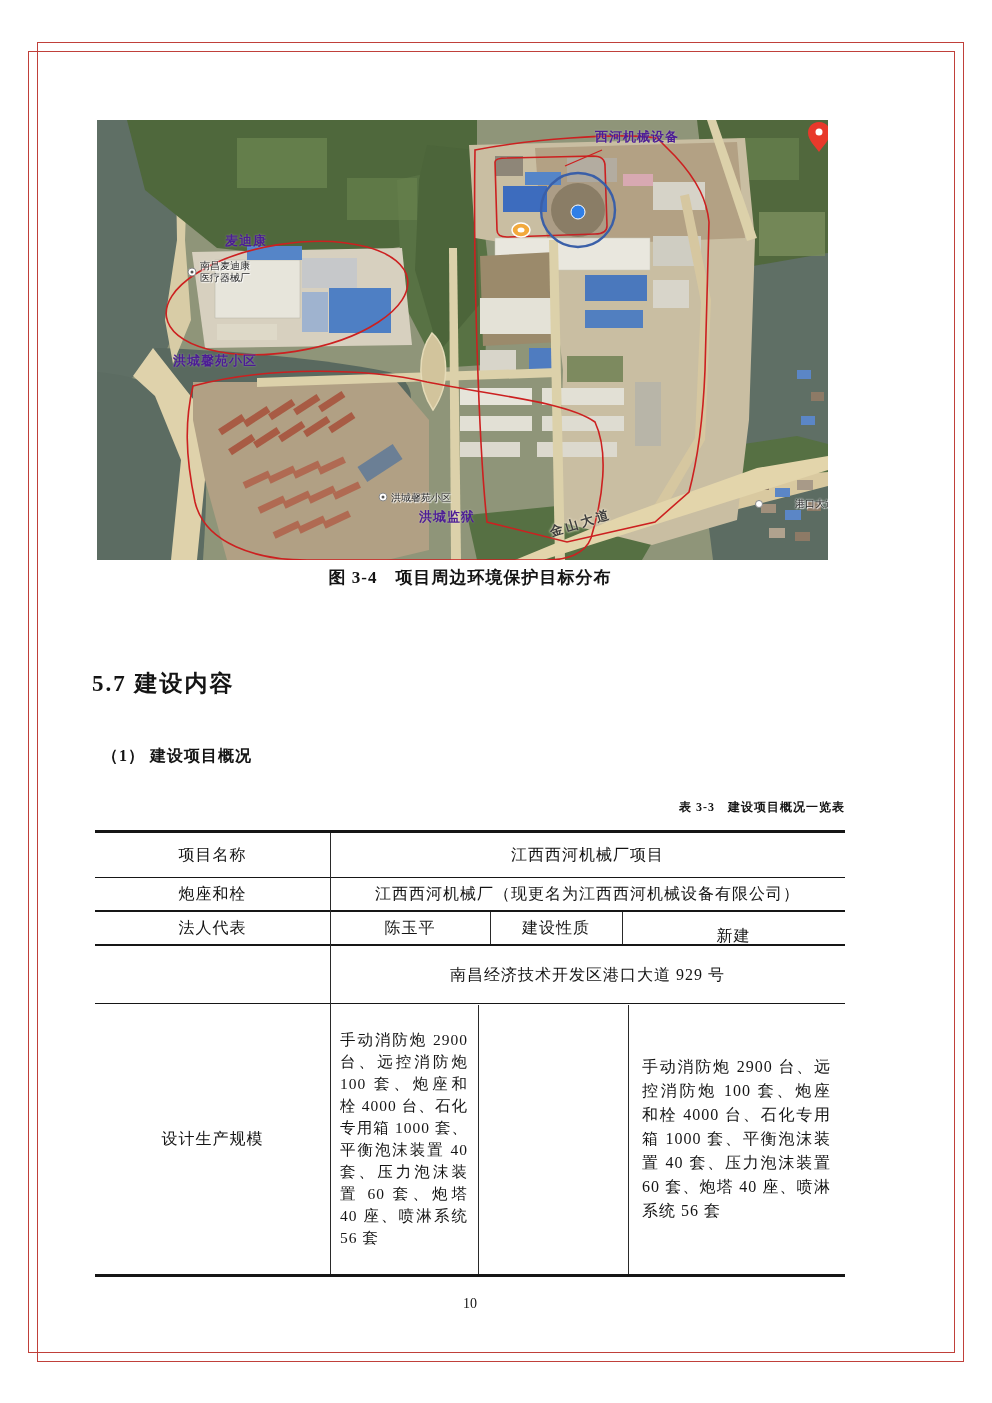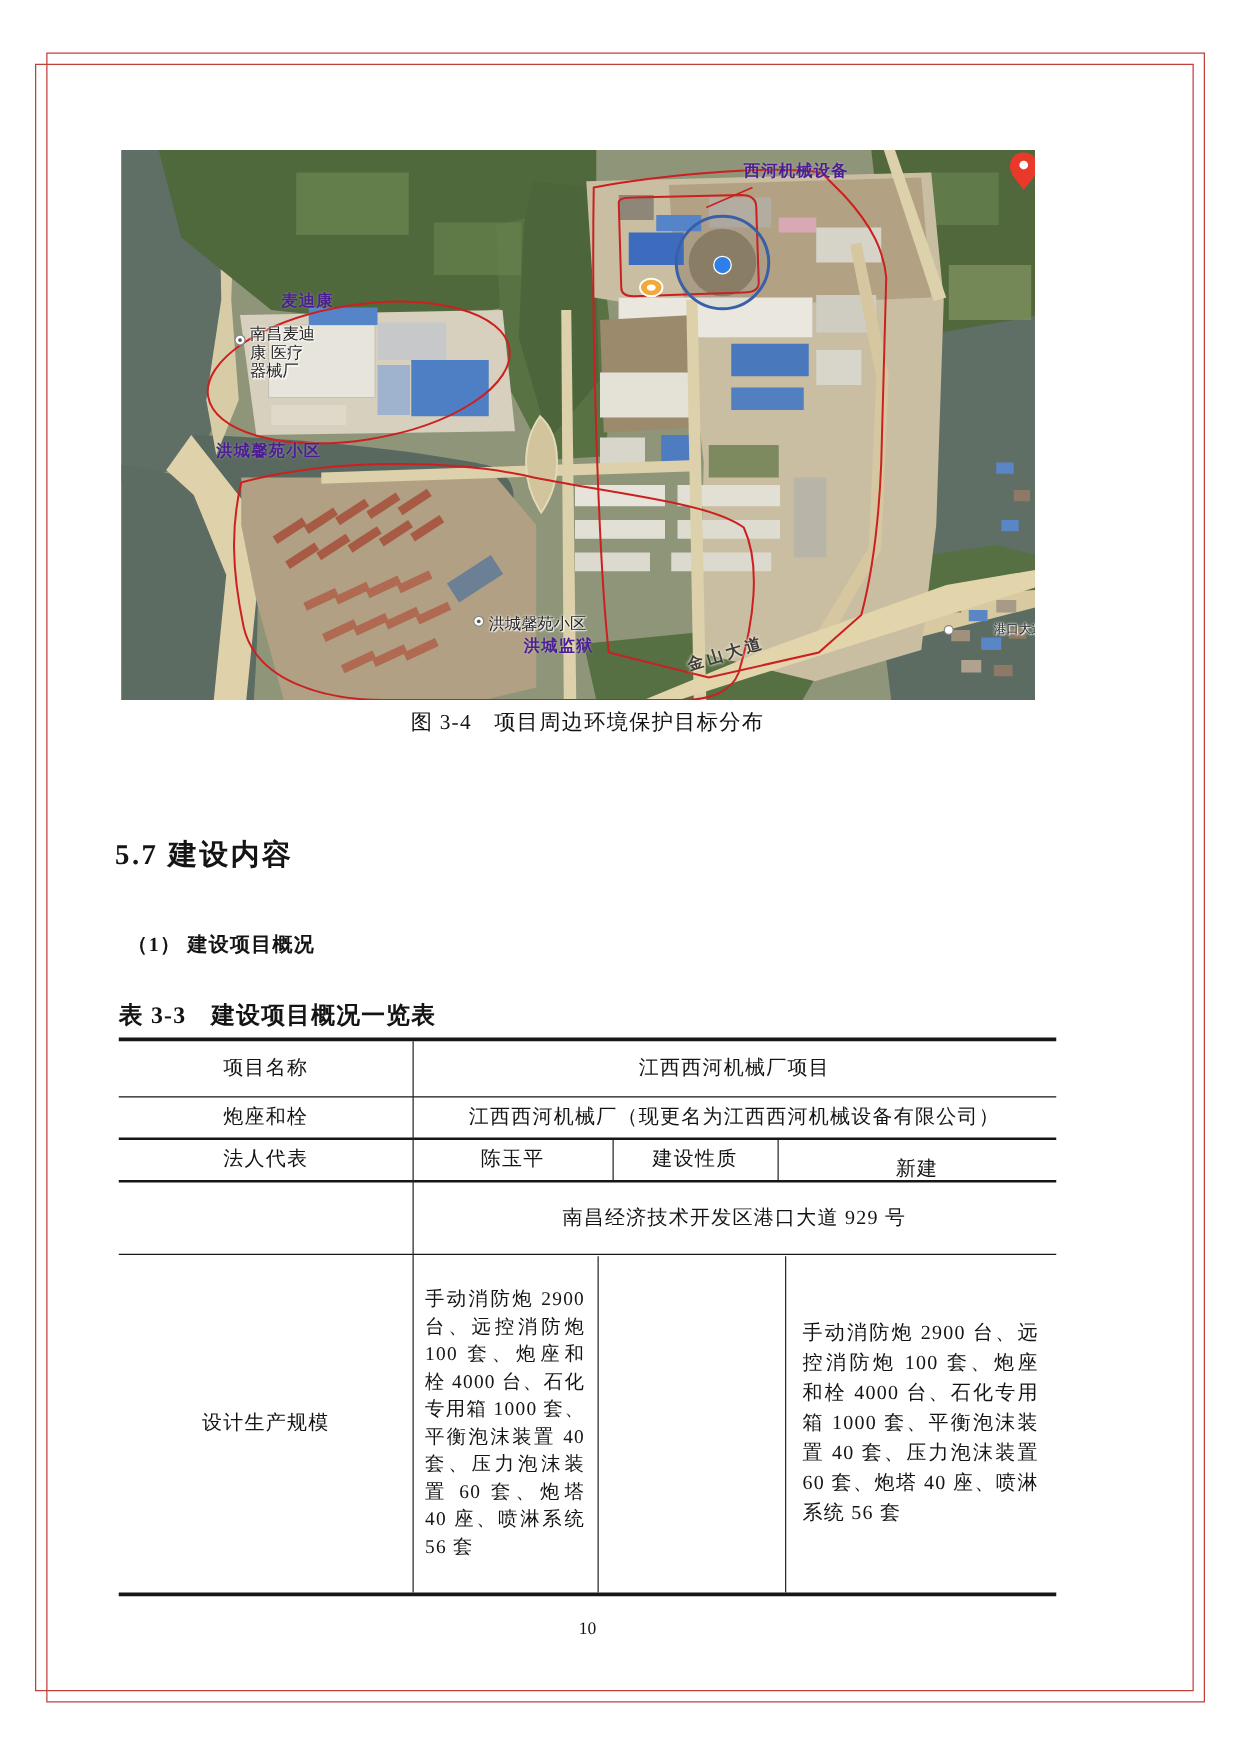--- a/index.html
+++ b/index.html
@@ -10,32 +10,32 @@
   .border-rect { position:absolute; border:1px solid #c0403a; pointer-events:none; }
   #border-outer { left:28px; top:51px; width:927px; height:1302px; }
   #border-inner { left:37px; top:42px; width:927px; height:1320px; }
 
   
   #map-figure { position:absolute; left:97px; top:120px; width:731px; height:440px; overflow:hidden; background:#91977c; }
   #map-figure svg { position:absolute; left:0; top:0; width:100%; height:100%; display:block; }
   .map-label { position:absolute; font-family:"Liberation Sans", sans-serif; white-space:nowrap; line-height:1.15; }
   .red-label { color:#4c1d95; font-weight:bold; font-size:13px; letter-spacing:1px;
                text-shadow:0 0 2px rgba(255,255,255,.35); }
-  .marker-label { color:#262626; font-size:13px;
+  .marker-label { color:#262626; font-size:10px;
                   text-shadow:0 0 2px #fff, 0 0 2px #fff, 1px 1px 1px #fff; }
   .road-label { color:#3d3d3d; font-weight:bold; font-size:13px; letter-spacing:3px;
                 text-shadow:0 0 2px #f4ecd4, 0 0 3px #f4ecd4; }
 
   .fig-caption { position:absolute; left:95px; top:566px; width:750px; text-align:center;
-                 font-size:17px; font-weight:normal; letter-spacing:1px; }
+                 font-size:17px; font-weight:bold; letter-spacing:1px; }
 
   .h1-heading { position:absolute; left:92px; top:668px; font-size:23px; font-weight:bold; letter-spacing:2px; }
   .h2-heading { position:absolute; left:102px; top:746px; font-size:16px; font-weight:bold; letter-spacing:1px; }
-  .tbl-caption { position:absolute; left:95px; top:799px; width:750px; text-align:left;
-                 font-size:19px; font-weight:bold; letter-spacing:1px; }
+  .tbl-caption { position:absolute; left:95px; top:799px; width:750px; text-align:right;
+                 font-size:12px; font-weight:bold; letter-spacing:1px; }
 
   
   #overview-table { position:absolute; left:95px; top:830px; width:750px; height:447px; font-size:16px; }
   .hl { position:absolute; left:0; width:750px; background:#161616; }
   .vl { position:absolute; width:1px; background:#2a2a2a; }
   .cell { position:absolute; display:flex; align-items:center; justify-content:center;
           text-align:left; letter-spacing:1px; line-height:1.45; }
   .cell.justify { text-align:justify; justify-content:flex-start; }
   .cell.justify > div { width:100%; text-align:justify; text-justify:inter-character; }
 

